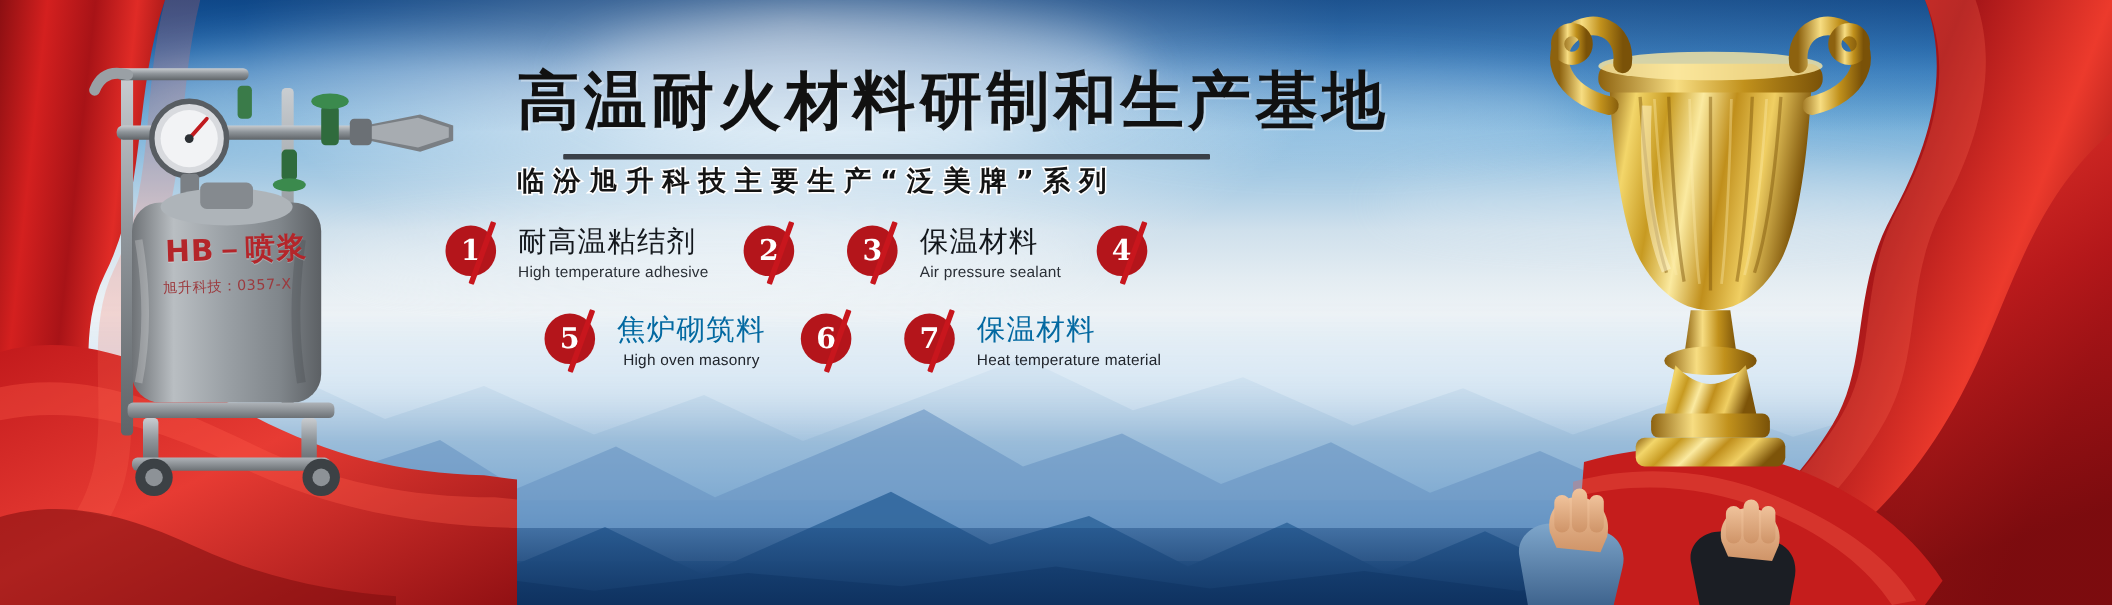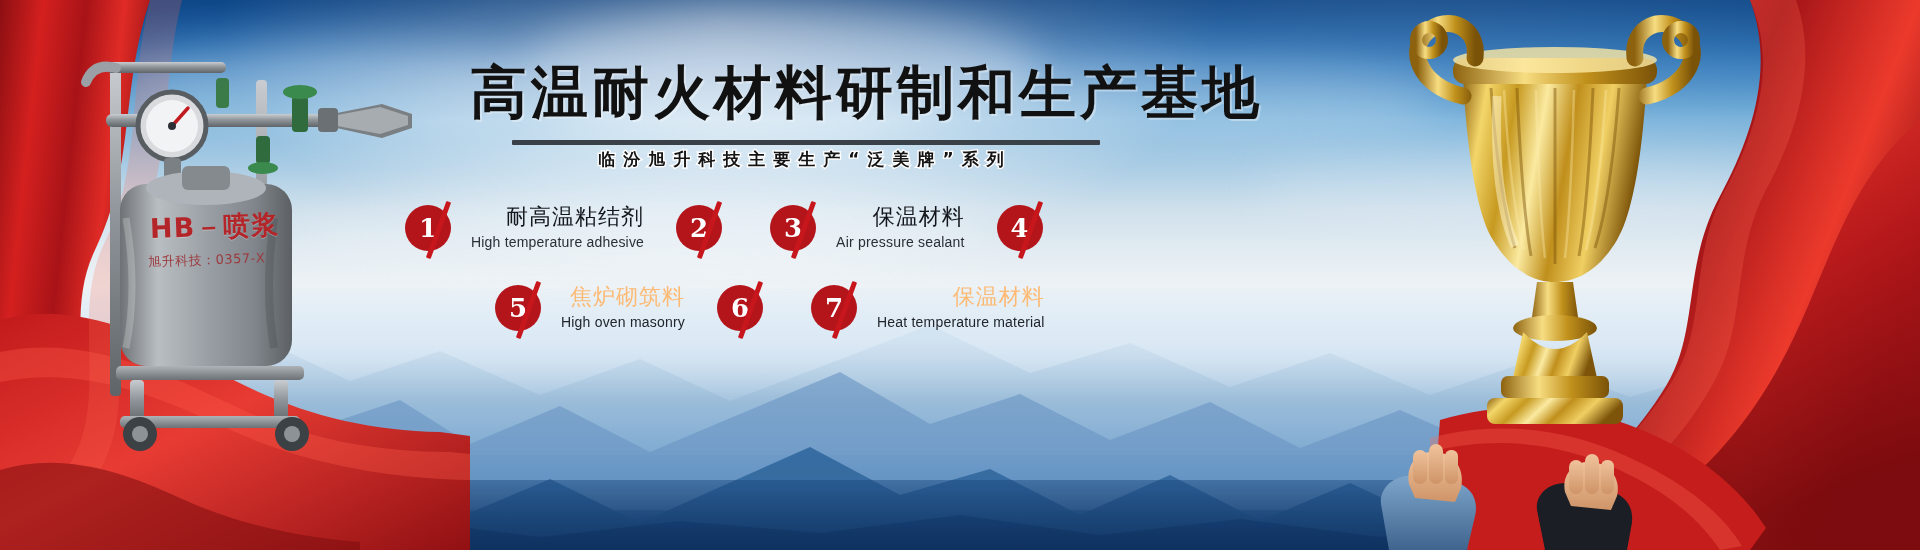--- a/index.html
+++ b/index.html
@@ -83,23 +83,22 @@
     font-size:57px; font-weight:bold; color:#111; letter-spacing:4px;
     line-height:1.08; white-space:nowrap;
     text-shadow: 2px 2px 0 rgba(255,255,255,.35);
   }
   .divider{
     position:absolute; left:512px; top:140px; width:588px; height:5px;
     background:#3a4048; border-radius:1px;
   }
   .subtitle{
     position:absolute; left:470px; top:148px; width:670px;
-    text-align:center;
     font-family:"DejaVu Sans","Liberation Sans",sans-serif;
-    font-size:17px; font-weight:bold; letter-spacing:8px; white-space:nowrap;
+    font-size:25px; font-weight:bold; letter-spacing:8px; white-space:nowrap;
     color:#141414;
     -webkit-text-stroke:2.6px #ffffff;
     paint-order:stroke fill;
     text-shadow:0 0 2px rgba(255,255,255,.9);
   }
 
   
   .rows{ position:absolute; left:400px; top:200px; width:800px; }
   .row{ position:absolute; display:flex; align-items:flex-start; }
   .row-1{ left:5px;  top:5px; }
@@ -117,30 +116,30 @@
     font-family:"DejaVu Serif","Liberation Serif",serif;
     margin-top:-1px;
   }
   .badge .slash{
     position:absolute; left:31px; top:-5px; width:5px; height:60px;
     background:#c8161d; transform:rotate(20deg); transform-origin:center;
     border-radius:1px;
   }
   .labels{ padding-left:4px; }
   .cn{
-    font-family:Liberation Serif, serif;
-    font-size:22px; font-weight:500; color:#13171c; line-height:1.1;
-    letter-spacing:1px; white-space:nowrap;text-align:right;
+    font-family:Liberation Sans, sans-serif;
+    font-size:26px; font-weight:500; color:#13171c; line-height:1.1;
+    letter-spacing:1px; white-space:nowrap;
   }
   .en{
     margin-top:5px;
     font-family:"Liberation Sans","DejaVu Sans",sans-serif;
-    font-size:14px; color:#2a2f36; letter-spacing:.2px; white-space:nowrap;
-  }
-  .row-2 .cn{ color:#fdba74; }
+    font-size:14px; color:#2a2f36; letter-spacing:.2px; white-space:nowrap;text-align:center;
+  }
+  .row-2 .cn{ color:#0369a1; }
   .row-2 .en{ color:#20252c; }
 </style>
 </head>
 <body>
 
 <div class="banner">
 
   <div class="sky"></div>
   <div class="sky-top-dark"></div>
   <div class="cloud c1"></div>

